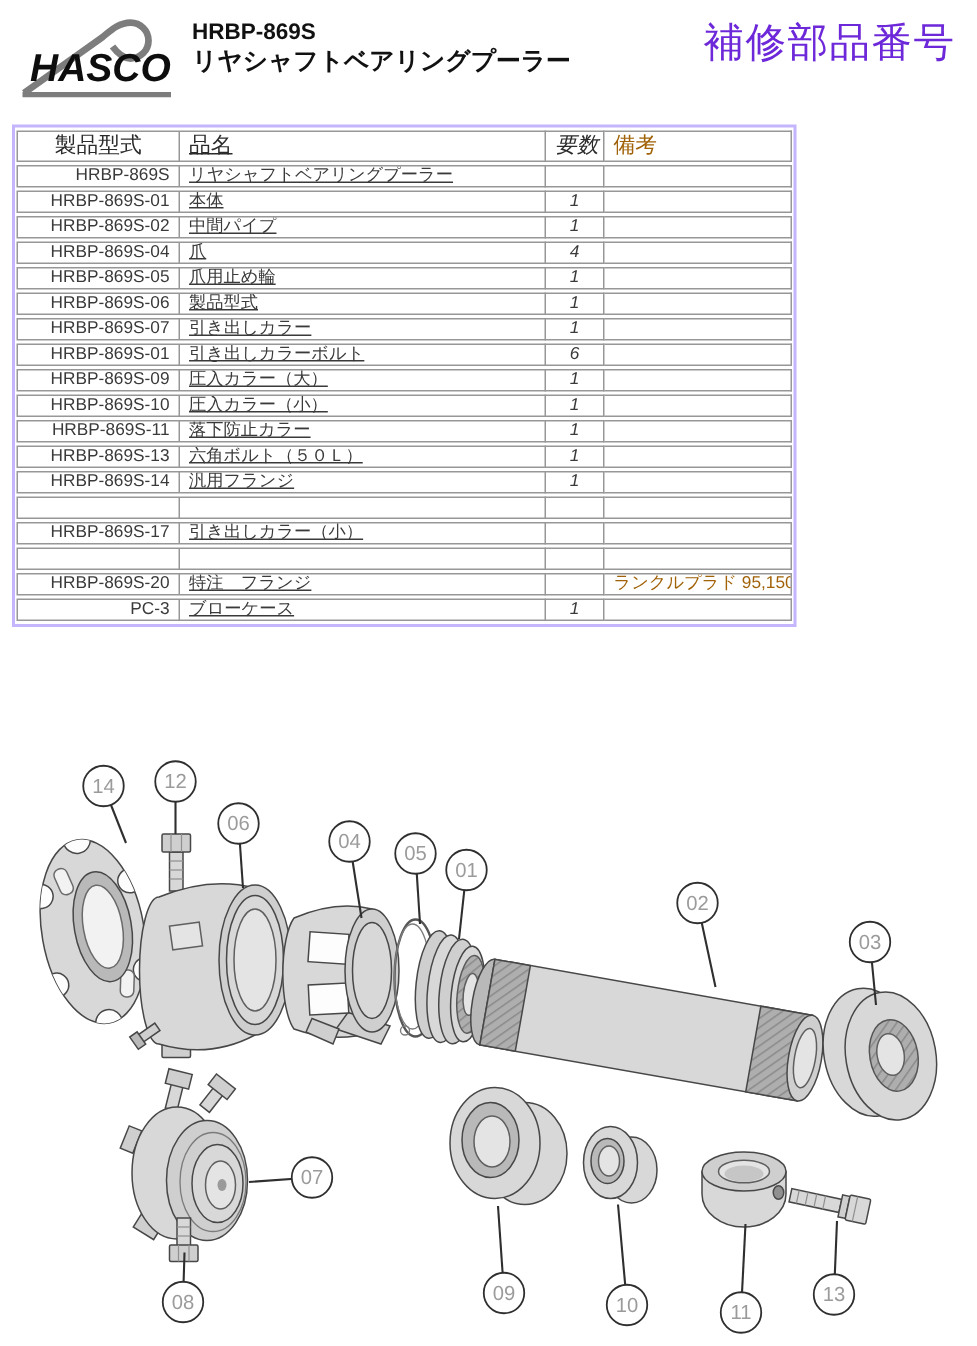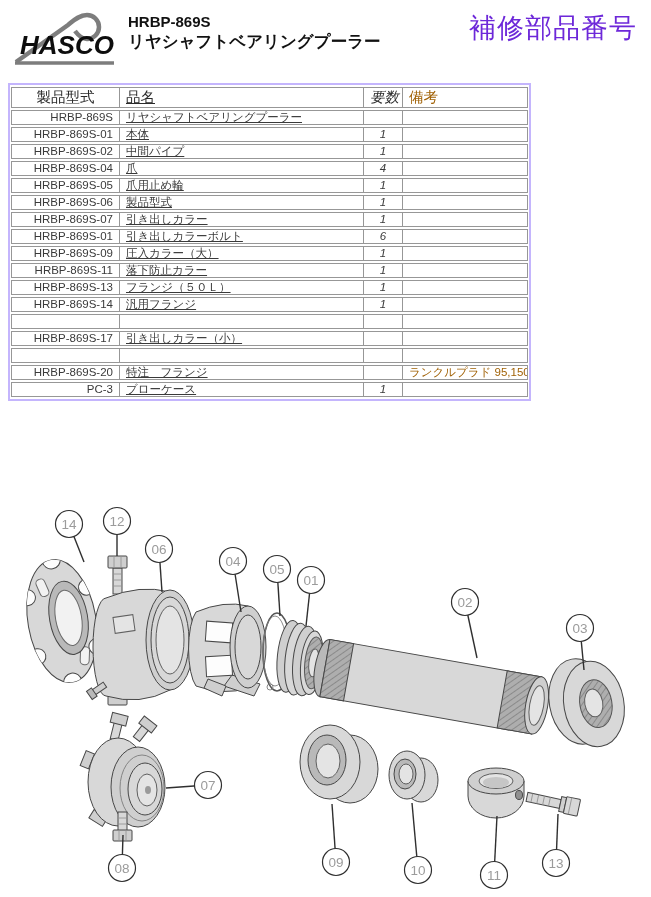--- a/index.html
+++ b/index.html
@@ -127,28 +127,34 @@
             <td class="col-qty">6</td>
             <td class="col-note"></td>
           </tr>
           <tr>
             <td class="col-model">HRBP-869S-09</td>
             <td class="col-name">圧入カラー（大）</td>
             <td class="col-qty">1</td>
             <td class="col-note"></td>
           </tr>
           <tr>
+            <td class="col-model">HRBP-869S-10</td>
+            <td class="col-name">圧入カラー（小）</td>
+            <td class="col-qty">1</td>
+            <td class="col-note"></td>
+          </tr>
+          <tr>
             <td class="col-model">HRBP-869S-11</td>
             <td class="col-name">落下防止カラー</td>
             <td class="col-qty">1</td>
             <td class="col-note"></td>
           </tr>
           <tr>
             <td class="col-model">HRBP-869S-13</td>
-            <td class="col-name">フランジ（５０Ｌ）</td>
+            <td class="col-name">六角ボルト（５０Ｌ）</td>
             <td class="col-qty">1</td>
             <td class="col-note"></td>
           </tr>
           <tr>
             <td class="col-model">HRBP-869S-14</td>
             <td class="col-name">汎用フランジ</td>
             <td class="col-qty">1</td>
             <td class="col-note"></td>
           </tr>
           <tr>

